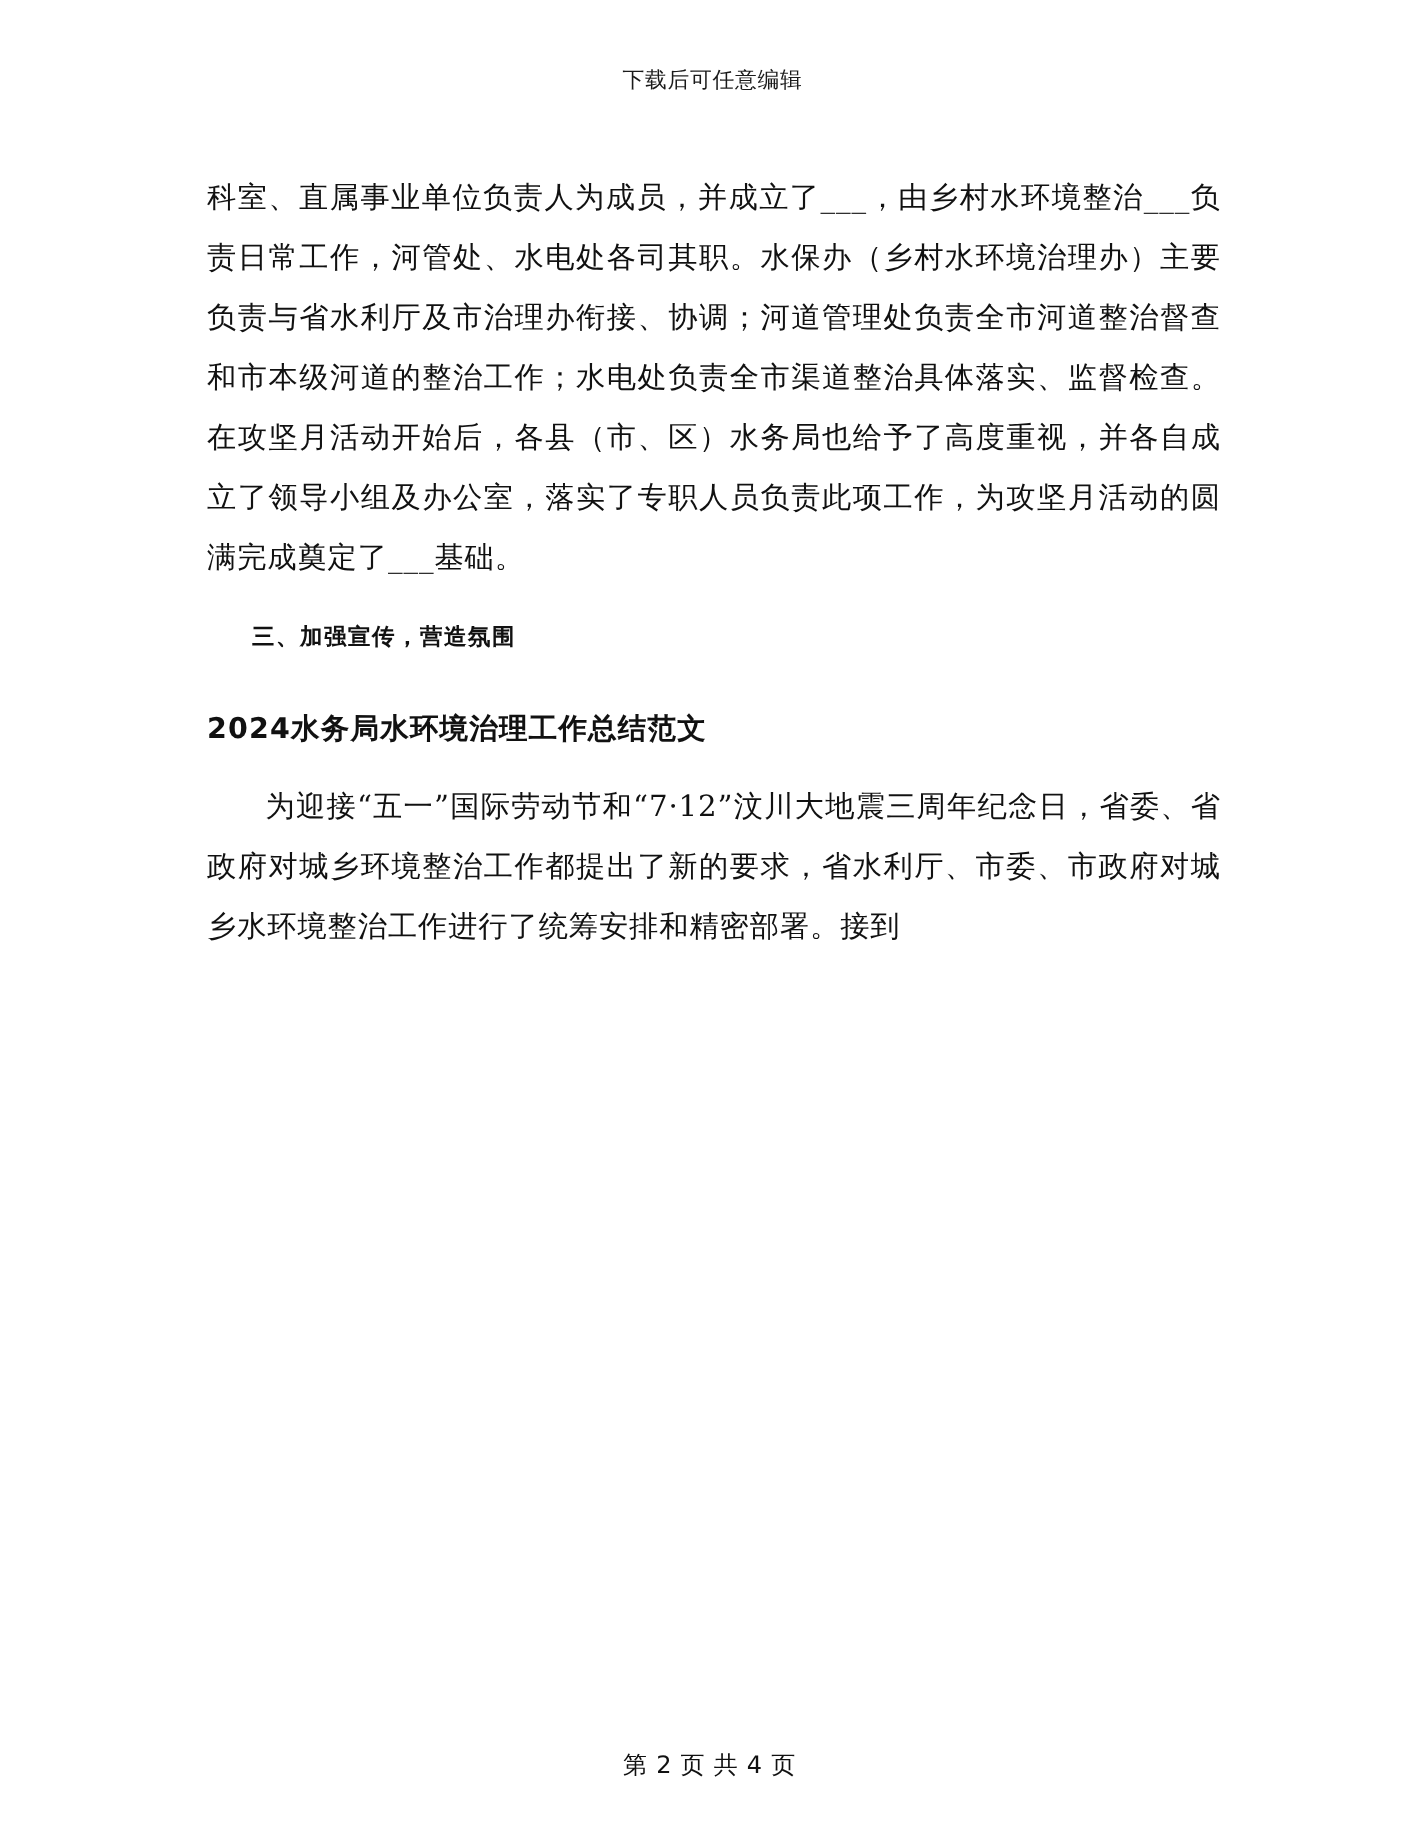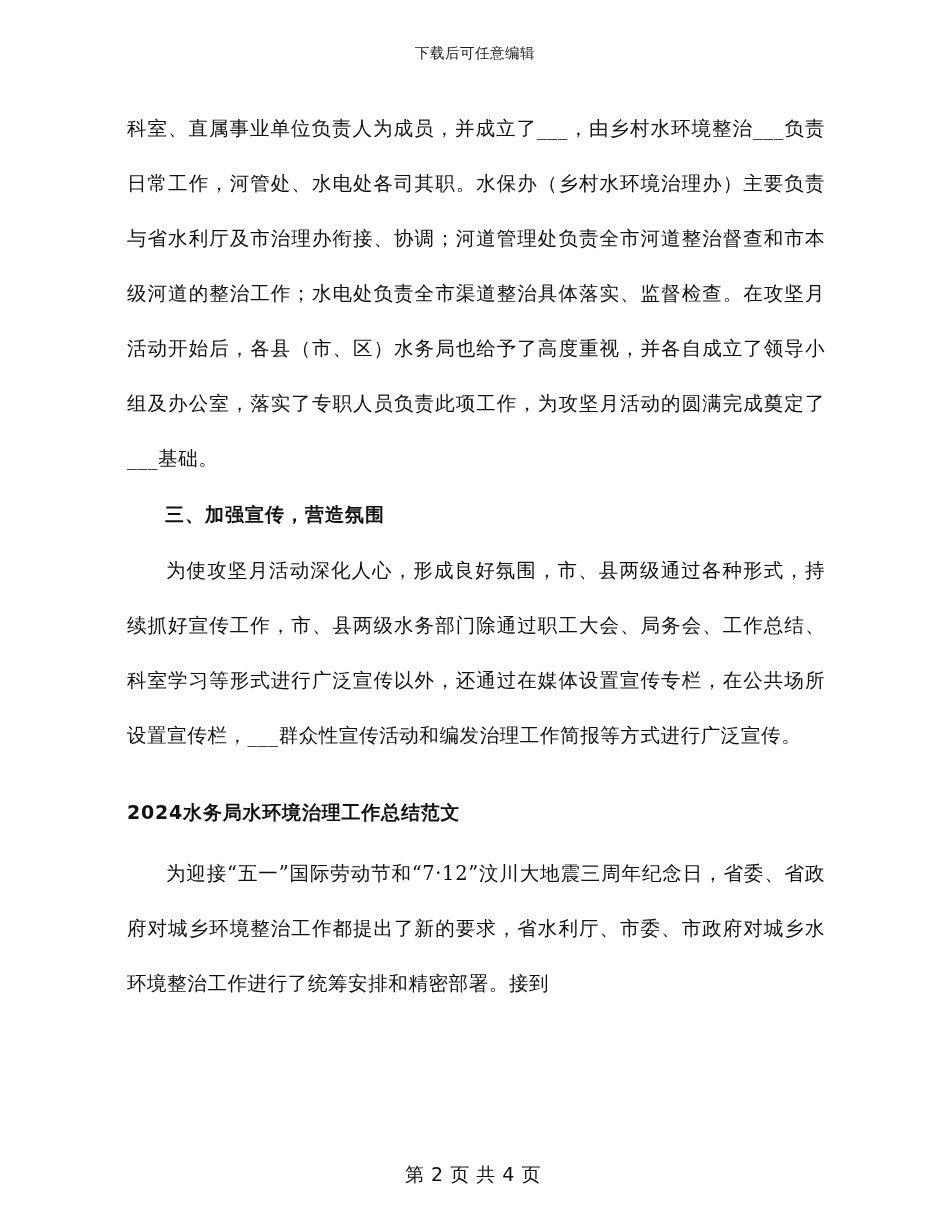--- a/index.html
+++ b/index.html
@@ -33,73 +33,72 @@
     color: #1a1a1a;
     letter-spacing: 0.5px;
   }
   .content {
     position: absolute;
     top: 100px;
     left: 126px;
     width: 700px;
   }
   p {
-    margin: 1px;
+    margin: 12px;
     font-size: 19.5px;
-    line-height: 55px;
+    line-height: 40px;
     text-align: justify;
     text-justify: inter-ideograph;
     letter-spacing: 0.6px;
     color: #111111;
   }
   p.body {
     text-indent: 2em;
   }
   p.cont {
     text-indent: 0;
   }
   p.heading {
     text-indent: 2em;
     font-weight: bold;
     font-family: "DejaVu Sans", "Liberation Sans", sans-serif;
-    font-size: 19px;
+    font-size: 15px;
     letter-spacing: 1px;
   }
   p.title {
     text-align: left;
     font-weight: bold;
     font-family: "DejaVu Sans", "Liberation Sans", sans-serif;
     font-size: 19px;
     letter-spacing: 0.8px;
     text-indent: 0;
     margin-top: 22px;
     margin-bottom: 6px;
   }
   .footer {
     position: absolute;
     bottom: 42px;
     left: 0;
     width: 946px;
     text-align: center;
-    font-size: 19px;
+    font-size: 16px;
     font-family: "DejaVu Sans", "Liberation Sans", sans-serif;
     color: #111111;
     letter-spacing: 0.5px;
   }
 </style>
 </head>
 <body>
 
 <div class="page">
 
   <div class="header">下载后可任意编辑</div>
 
   <div class="content">
     <p class="cont">科室、直属事业单位负责人为成员，并成立了___，由乡村水环境整治___负责日常工作，河管处、水电处各司其职。水保办（乡村水环境治理办）主要负责与省水利厅及市治理办衔接、协调；河道管理处负责全市河道整治督查和市本级河道的整治工作；水电处负责全市渠道整治具体落实、监督检查。在攻坚月活动开始后，各县（市、区）水务局也给予了高度重视，并各自成立了领导小组及办公室，落实了专职人员负责此项工作，为攻坚月活动的圆满完成奠定了___基础。</p>
     <p class="heading">三、加强宣传，营造氛围</p>
-    <p class="body">为使攻坚月活动深化人心，形成良好氛围，市、县两级通过各种形式，持续抓好宣传工作，市、县两级水务部门除通过职工大会、局务会、工作总结、科室学习等形式进行广泛宣传以外，还通过在媒体设置宣传专栏，在公共场所设置宣传栏，___群众性宣传活动和编发治理工作简报等方式进行广泛宣传。</p>
     <p class="title">2024水务局水环境治理工作总结范文</p>
     <p class="body">为迎接“五一”国际劳动节和“7·12”汶川大地震三周年纪念日，省委、省政府对城乡环境整治工作都提出了新的要求，省水利厅、市委、市政府对城乡水环境整治工作进行了统筹安排和精密部署。接到</p>
   </div>
 
   <div class="footer">第 2 页 共 4 页</div>
 
 </div>
 
 </body></html>

